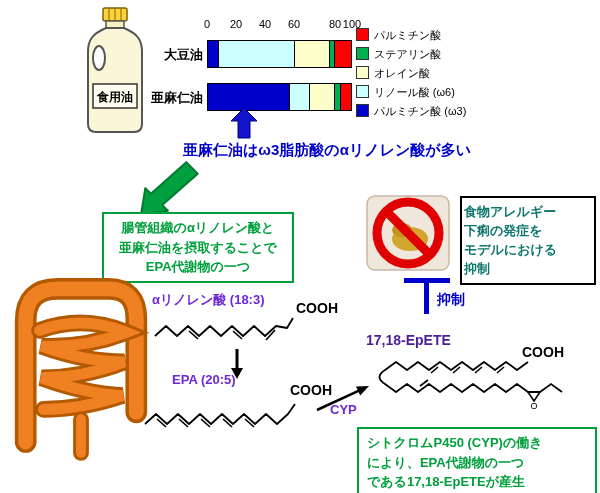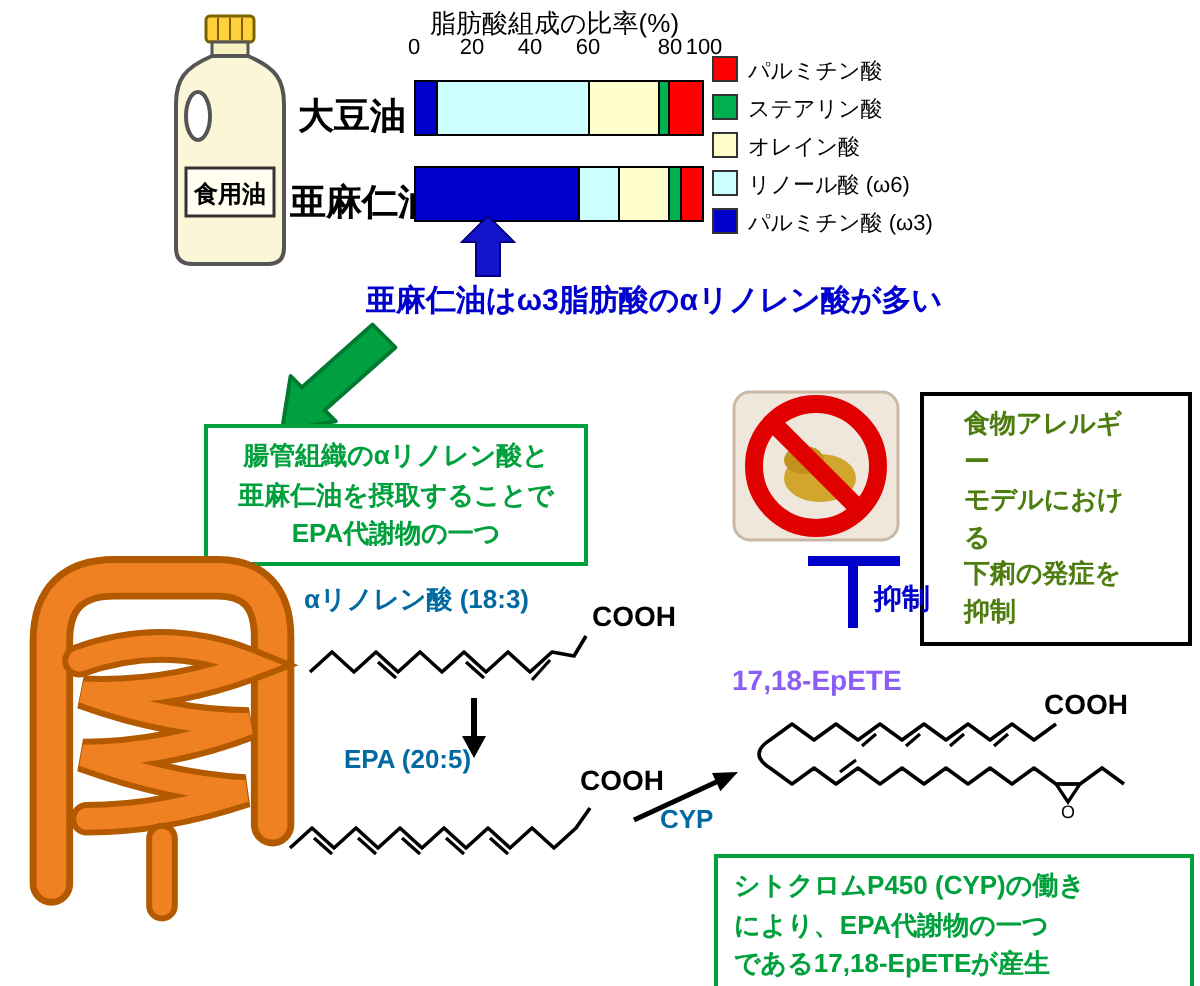--- a/index.html
+++ b/index.html
@@ -4,35 +4,35 @@
 <style>
   * { margin:0; padding:0; box-sizing:border-box; }
   body { font-family:"Liberation Sans","DejaVu Sans",sans-serif; background:#fff; }
   .canvas { position:relative; width:600px; height:493px; background:#fff; overflow:hidden; }
   .abs { position:absolute; }
 
   
   .chart-title { font-size:13px; color:#000; white-space:nowrap; }
   .axis { position:absolute; }
   .tick { position:absolute; transform:translateX(-50%); font-size:11px; color:#000; }
-  .cat-label { font-weight:bold; font-size:18px; text-align:right; white-space:nowrap; }
+  .cat-label { font-weight:bold; font-size:13px; text-align:right; white-space:nowrap; }
   .stacked-bar { display:flex; width:145px; height:28px; border:1.5px solid #000; background:#fff; }
   .seg { height:100%; border-right:1px solid #000; }
   .seg:last-child { border-right:none; }
   .legend-row { display:flex; align-items:flex-start; height:19px; }
   .swatch { width:13px; height:13px; border:1px solid #333; flex:none; }
   .legend-label { font-size:11px; margin-left:5px; white-space:nowrap; color:#000; }
 
   .note-blue { color:#0000CC; font-weight:bold; font-size:15px; white-space:nowrap; }
   .green-box { border:2px solid #00A03C; color:#00A03C; font-weight:bold; font-size:13px;
                line-height:1.5; padding:4px 8px; background:#fff; }
-  .red-box { border:2px solid #000; color:#4d7c0f; font-weight:bold; font-size:13px;
-             line-height:1.45; padding:5px 20px; background:#fff; }
-  .mol-label { font-weight:bold; font-size:13px; color:#0369a1; white-space:nowrap; }
-  .mol-label.blue { color:#8b5cf6; font-size:14px; }
+  .red-box { border:2px solid #000; color:#0f766e; font-weight:bold; font-size:13px;
+             line-height:1.45; padding:5px 2px; background:#fff; }
+  .mol-label { font-weight:bold; font-size:13px; color:#6d28d9; white-space:nowrap; }
+  .mol-label.blue { color:#4c1d95; font-size:14px; }
   .cooh { font-size:14px; font-weight:bold; color:#000; white-space:nowrap; }
   .inhibit-label { color:#0000CC; font-weight:bold; font-size:14px; }
   .tbar { background:#0000CC; }
 </style>
 </head>
 <body>
 
 <div class="canvas">
 
   <svg class="abs" style="left:80px; top:6px;" width="70" height="130" viewBox="0 0 70 130">
@@ -40,21 +40,20 @@
     <line x1="29" y1="3" x2="29" y2="14" stroke="#7A6200" stroke-width="1"></line>
     <line x1="35" y1="3" x2="35" y2="14" stroke="#7A6200" stroke-width="1"></line>
     <line x1="41" y1="3" x2="41" y2="14" stroke="#7A6200" stroke-width="1"></line>
     <path d="M26,15 h18 v7 h-18 z" fill="#F7F0C0" stroke="#555" stroke-width="1.5"></path>
     <path d="M26,22 C12,28 8,34 8,46 L8,118 Q8,126 16,126 L54,126 Q62,126 62,118 L62,46 C62,34 58,28 44,22 Z" fill="#FBF6D8" stroke="#555" stroke-width="2"></path>
     <ellipse cx="19" cy="52" rx="6" ry="12" fill="#FFFFFF" stroke="#555" stroke-width="2"></ellipse>
     <rect x="13" y="78" width="44" height="24" fill="#FFFEF0" stroke="#333" stroke-width="1.5"></rect>
     <text x="35" y="95" text-anchor="middle" font-size="12" font-weight="bold" fill="#000">食用油</text>
   </svg>
 
-  <div class="abs chart-title" style="left:215px; top:3px;">脂肪酸組成の比率(%)</div>
   <div class="abs axis" style="left:207px; top:18px; width:145px; height:14px;">
       <span class="tick" style="left: 0%;">0</span>
       <span class="tick" style="left: 20%;">20</span>
       <span class="tick" style="left: 40%;">40</span>
       <span class="tick" style="left: 60%;">60</span>
       <span class="tick" style="left: 80%; margin-left: 12px;">80</span>
       <span class="tick" style="left: 100%;">100</span>
     </div>
 
   <div class="abs cat-label" style="left:145px; top:46px; width:58px;">大豆油</div>
@@ -171,22 +170,22 @@
   <svg class="abs" style="left:366px; top:195px;" width="84" height="76" viewBox="0 0 84 76">
     <rect x="1" y="1" width="82" height="74" rx="8" fill="#EFE7DC" stroke="#C9B8A6" stroke-width="1.5"></rect>
     <ellipse cx="44" cy="44" rx="18" ry="12" fill="#D2A62C"></ellipse>
     <ellipse cx="36" cy="35" rx="10" ry="7" fill="#C2921F"></ellipse>
     <circle cx="42" cy="38" r="31" fill="none" stroke="#E00000" stroke-width="9"></circle>
     <line x1="20" y1="16" x2="64" y2="60" stroke="#E00000" stroke-width="9"></line>
   </svg>
 
   <div class="abs red-box" style="left:460px; top:196px; width:136px;">
     <div>食物アレルギー</div>
+    <div>下痢の発症を</div>
     <div>モデルにおける</div>
-    <div>下痢の発症を</div>
     <div>抑制</div>
   </div>
 
   <div class="abs tbar" style="left:404px; top:278px; width:46px; height:5px;"></div>
   <div class="abs tbar" style="left:424px; top:278px; width:5px; height:36px;"></div>
   <div class="abs inhibit-label" style="left:437px; top:291px;">抑制</div>
 
   <div class="abs green-box" style="left:357px; top:427px; width:240px;">
     <div>シトクロムP450 (CYP)の働き</div>
     <div>により、EPA代謝物の一つ</div>

